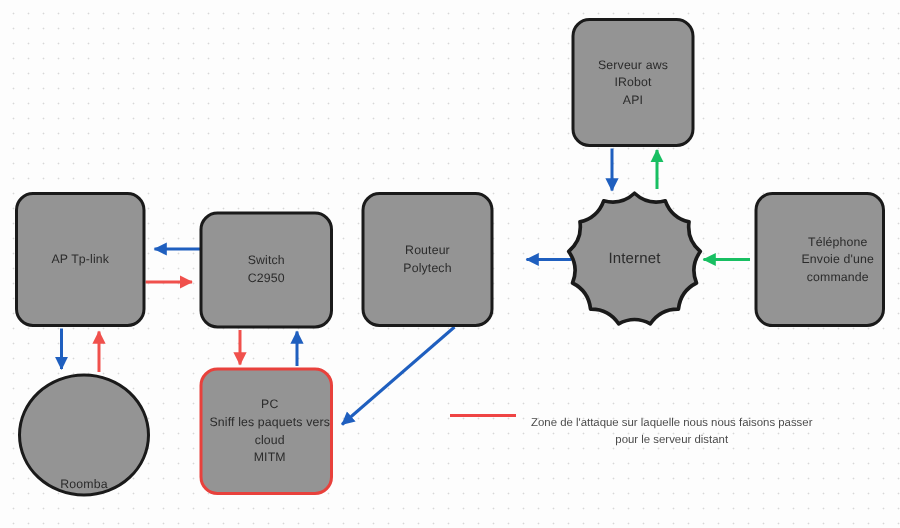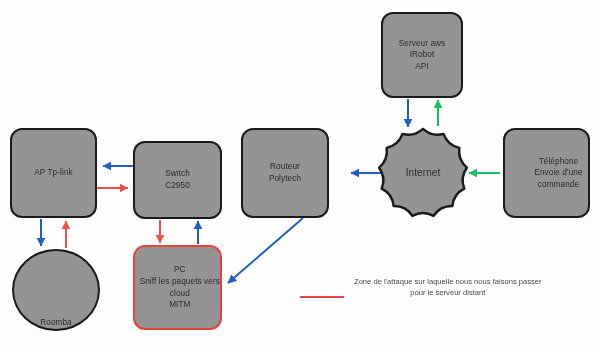--- a/index.html
+++ b/index.html
@@ -67,21 +67,21 @@
     position: absolute;
     left: 0;
     top: 0;
     width: 100%;
     height: 100%;
     z-index: 2;
   }
   #legend {
     position: absolute;
     display: flex;
-    align-items: flex-end;
+    align-items: flex-start;
     z-index: 4;
   }
   #legend .swatch {
     width: 44px;
     height: 0;
     border-top: 2.2px solid #ef4444;
     margin-right: 10px;
     flex: 0 0 auto;
   }
   #legend .legend-text {

